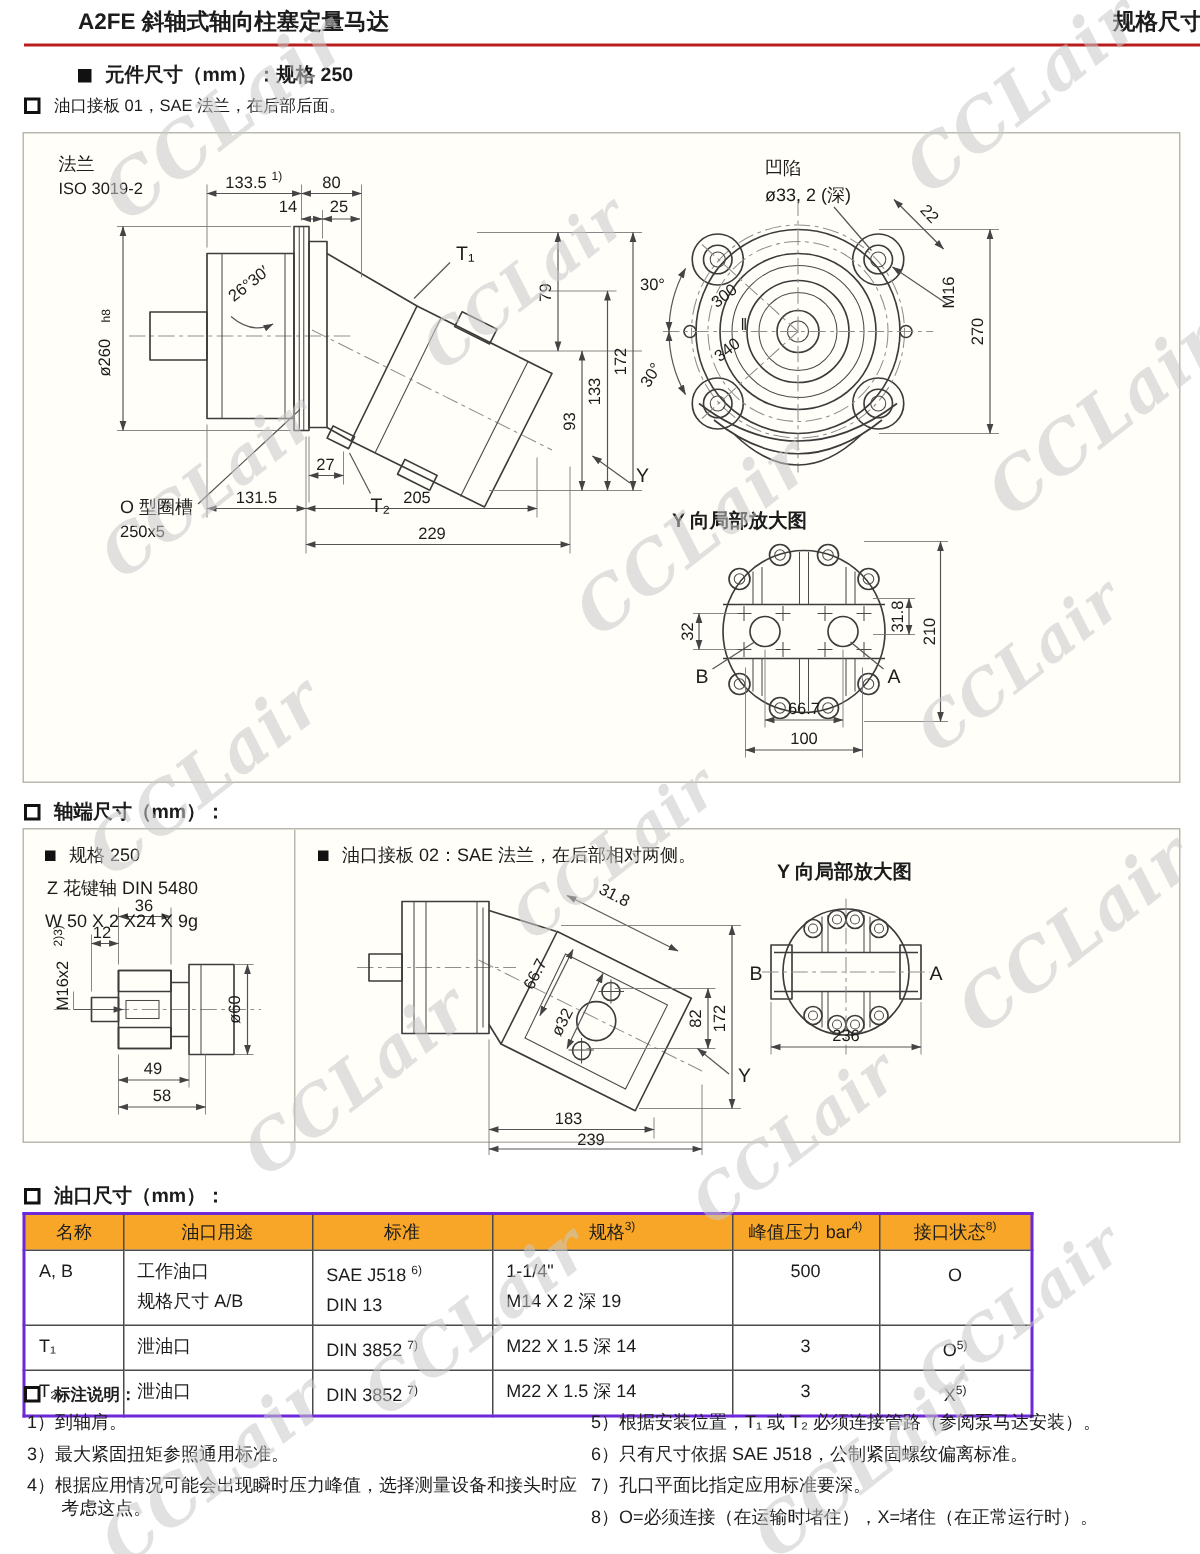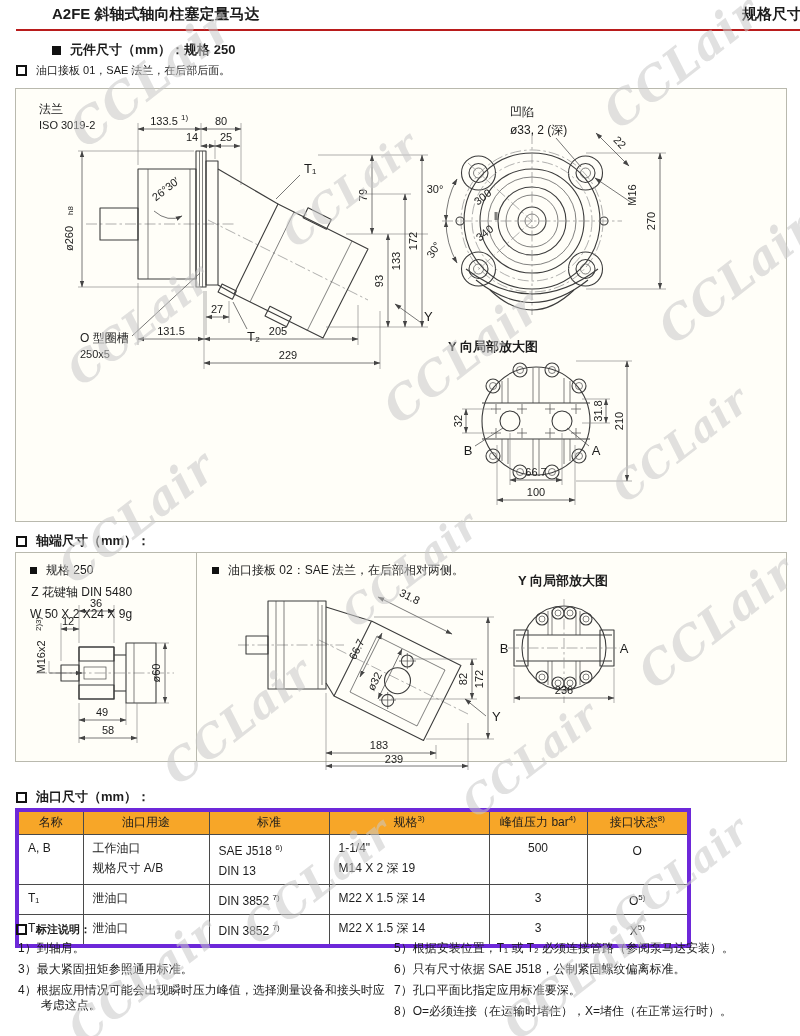--- a/index.html
+++ b/index.html
@@ -32,21 +32,21 @@
   svg text{fill:#1c1c1c;font-family:"Liberation Sans","DejaVu Sans",sans-serif;font-size:11px;}
   svg text.mid{text-anchor:middle;}
   svg text.zh{font-size:12px;}
   svg text.big{font-size:13px;}
   svg text.sup{font-size:8px;}
   svg text.ttl{font-size:13px;font-weight:bold;}
   
   .ptable{position:absolute;left:15px;top:808px;border-collapse:collapse;z-index:2;
           font-size:12px;table-layout:fixed;background:#fff;}
   .ptable th,.ptable td{border:1px solid #4a4a4a;box-sizing:border-box;}
-  .ptable{border:4px solid #6d28d9;}
+  .ptable{border:2px solid #6d28d9;}
   .ptable th{background:#F7A628;font-weight:normal;height:24px;text-align:center;padding:1px 4px;}
   .ptable td{padding:3px 9px;vertical-align:top;line-height:20px;text-align:left;}
   .ptable td.c{text-align:center;}
   .ptable tr.r1 td{height:48px;}
   .ptable tr.rs td{height:25px;}
   sup{font-size:8px;}
   
   .ncol{position:absolute;top:941px;z-index:2;}
   .ncol.l{left:18px;width:372px;}
   .ncol.r{left:394px;width:394px;}

